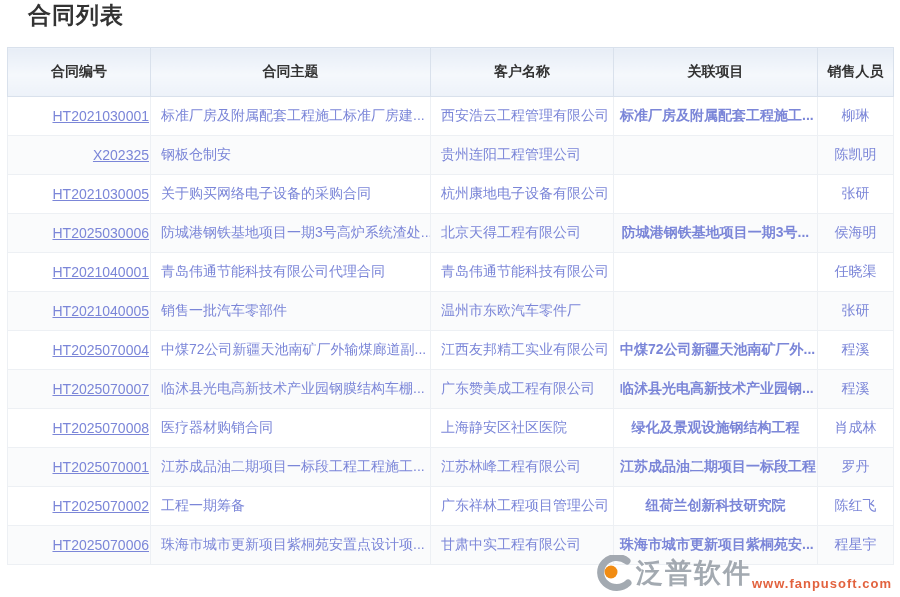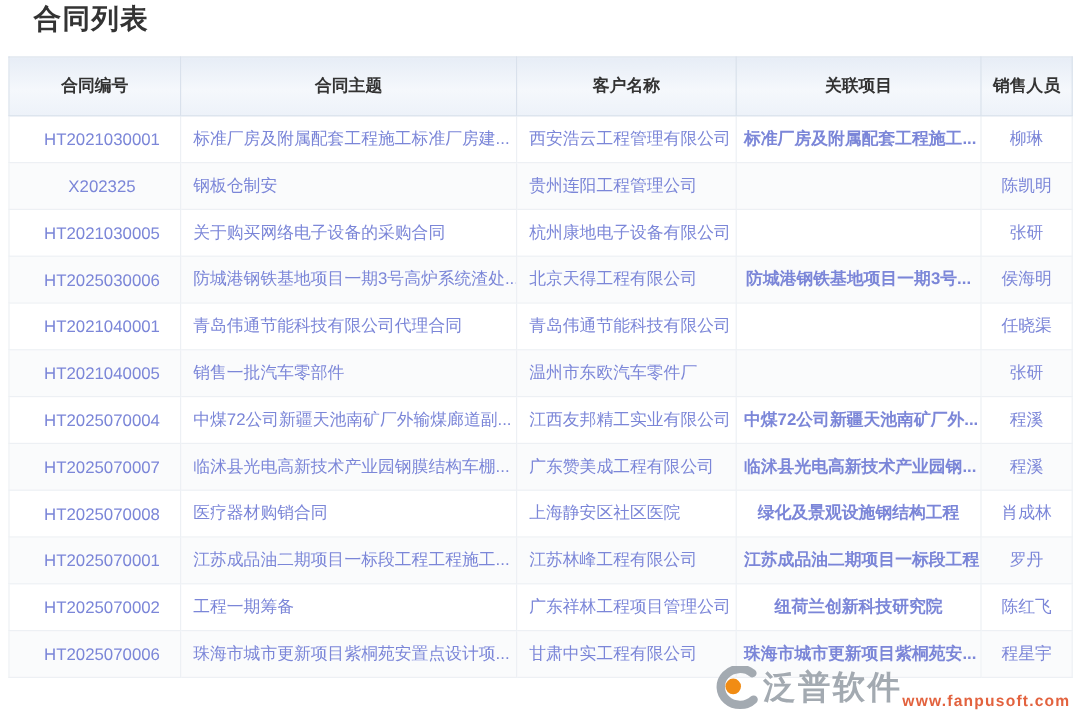--- a/index.html
+++ b/index.html
@@ -44,21 +44,21 @@
     border: 1px solid #edf0f4;
     font-size: 14px;
     color: #7b86d8;
     white-space: nowrap;
     overflow: hidden;
     background: #ffffff;
   }
   table.contracts tbody tr:nth-child(even) td {
     background: #fafbfc;
   }
-  td.c0 { text-align: center; padding-left: 13px; }
+  td.c0 { text-align: right; padding-left: 13px; text-decoration: underline; }
   td.c1 { text-align: left; padding-left: 10px; }
   td.c2 { text-align: left; padding-left: 10px; margin-top: 44px; }
   td.c3 { text-align: center; padding: 0 6px; font-weight: bold; }
   td.c4 { text-align: center; font-family: Liberation Mono, monospace; }
   .watermark {
     position: absolute;
     right: 8px;
     bottom: 6px;
     display: flex;
     flex-direction: row;

